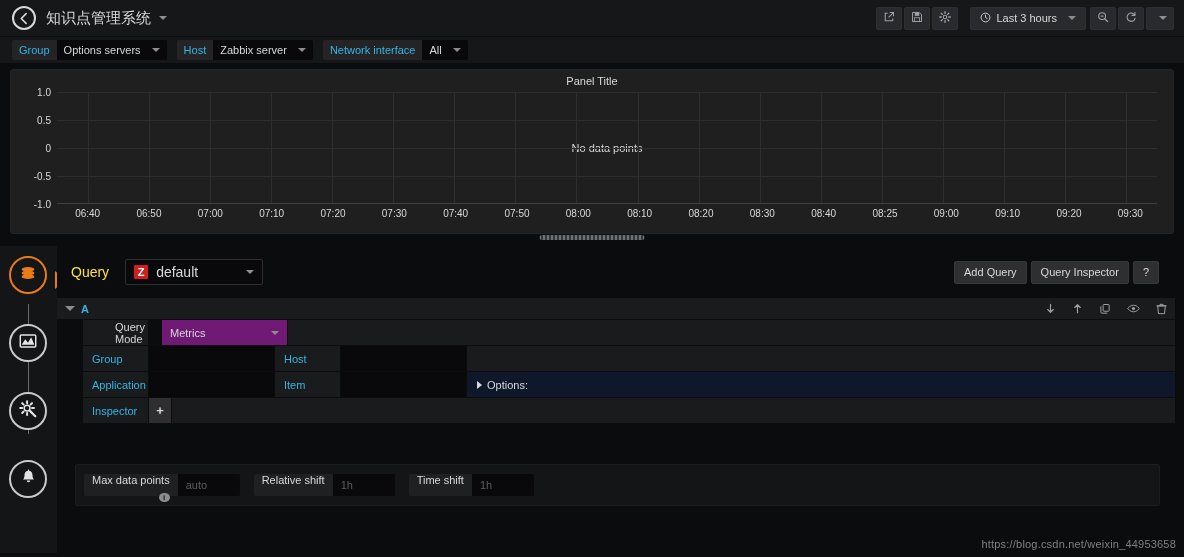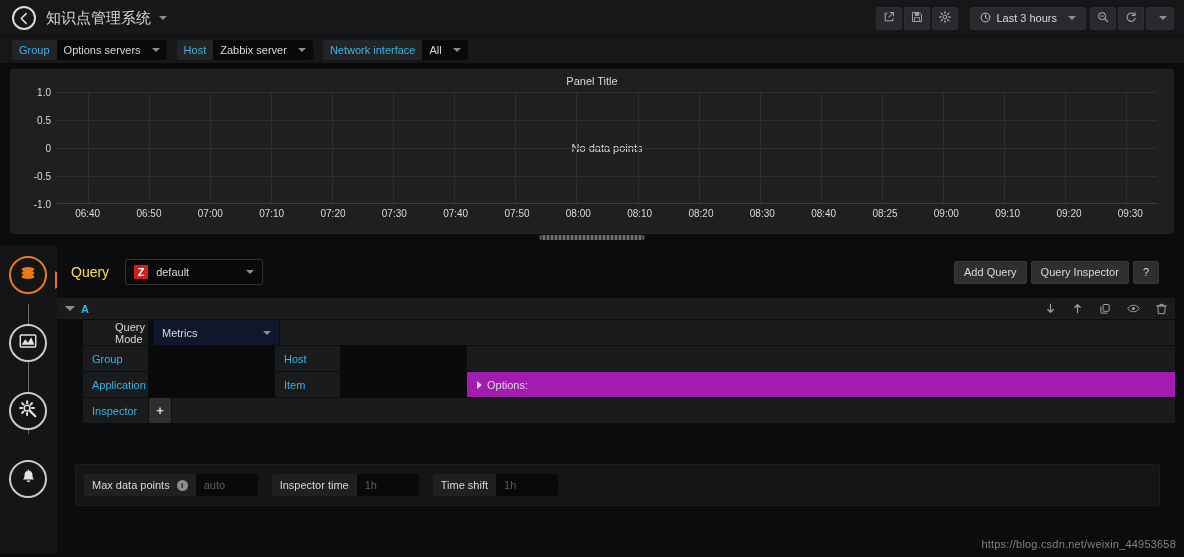--- a/index.html
+++ b/index.html
@@ -147,21 +147,21 @@
     border: 1px solid #2f2f32; border-radius: 2px;
     display: flex; align-items: center; padding: 0 8px; gap: 8px;
     cursor: pointer;
   }
   #ds-logo {
     width: 14px; height: 14px; background: #d11e1e; border-radius: 1px;
     color: #fff; font-size: 11px; font-weight: bold;
     display: flex; align-items: center; justify-content: center;
     line-height: 1; flex: none;
   }
-  #ds-name { color: #d8d9da; font-size: 11px; flex: 1; }
+  #ds-name { color: #d8d9da; font-size: 14px; flex: 1; }
   #query-head-right { margin-left: auto; display: flex; gap: 4px; }
   .hbtn {
     height: 23px; padding: 0 9px; background: #2f2f32;
     border: 1px solid #37383a; border-radius: 2px;
     color: #d8d9da; font-size: 11px;
     display: flex; align-items: center; cursor: pointer;
   }
 
   #row-a-head {
     height: 22px; background: #1a1b1d;
@@ -183,28 +183,28 @@
     width: 65px; background: #1a1b1d; color: #33b5e5; font-size: 11px;
     display: flex; align-items: center; padding-left: 9px;
   }
   .qcell-label.dark { color: #d8d9da; padding-left: 32px; }
   .qcell-input {
     width: 125px; background: #09090b; margin-left: 1px;
     display: flex; align-items: center; padding: 0 8px;
     color: #d8d9da; font-size: 11px; cursor: text;
   }
   .qcell-select {
-    width: 125px; background: #0f172a; margin-left: 6px;
+    width: 125px; background: #701a75; margin-left: 14px;
     display: flex; align-items: center; padding: 0 8px;
     color: #d8d9da; font-size: 11px; cursor: pointer;
   }
   .qcell-select .caret-sm { margin-left: auto; }
   .qcell-fill { flex: 1; background: #1a1b1d; margin-left: 1px; }
   .qcell-opts {
-    flex: 1; background: #a21caf; margin-left: 1px;
+    flex: 1; background: #0f172a; margin-left: 1px;
     display: flex; align-items: center; padding-left: 10px;
     color: #d8d9da; font-size: 11px; cursor: pointer; gap: 5px;
   }
   .tri-right {
     width: 0; height: 0; border-top: 4px solid transparent;
     border-bottom: 4px solid transparent; border-left: 5px solid #d8d9da;
   }
   .plus-btn {
     width: 22px; background: #2f2f32; margin-left: 1px;
     display: flex; align-items: center; justify-content: center;
@@ -212,22 +212,23 @@
   }
 
   #opts-row {
     position: absolute; left: 18px; top: 218px; width: 1085px; height: 42px;
     background: #141517; border: 1px solid #1c1d1f; border-radius: 2px;
     display: flex; align-items: center; padding-left: 8px;
   }
   .opt-group { display: flex; align-items: stretch; height: 22px; margin-right: 14px; }
   .opt-label {
     background: #1f2022; color: #d8d9da; font-size: 11px;
-    display: flex; align-items: center; padding: 0 8px; gap: 7px;
+    display: flex; align-items: flex-end; padding: 0 8px; gap: 7px;
     border-radius: 2px 0 0 2px;
+    flex-direction: column;
   }
   .info-dot {
     width: 11px; height: 11px; border-radius: 50%; background: #8e8e8e;
     color: #141517; font-size: 8px; font-weight: bold;
     display: flex; align-items: center; justify-content: center;
   }
   .opt-input {
     width: 62px; background: #09090b; border-radius: 0 2px 2px 0;
     display: flex; align-items: center; padding: 0 8px;
     font-size: 11px; cursor: text;
@@ -548,21 +549,21 @@
 
   <div id="opts-row">
     <div class="opt-group">
       <div class="opt-label">
         <span>Max data points</span>
         <span class="info-dot">i</span>
       </div>
       <div class="opt-input ph">auto</div>
     </div>
     <div class="opt-group">
-      <div class="opt-label">Inspector time</div>
+      <div class="opt-label">Relative shift</div>
       <div class="opt-input val">1h</div>
     </div>
     <div class="opt-group">
       <div class="opt-label">Time shift</div>
       <div class="opt-input val">1h</div>
     </div>
   </div>
 </div>
 
 <div id="sb-track">

